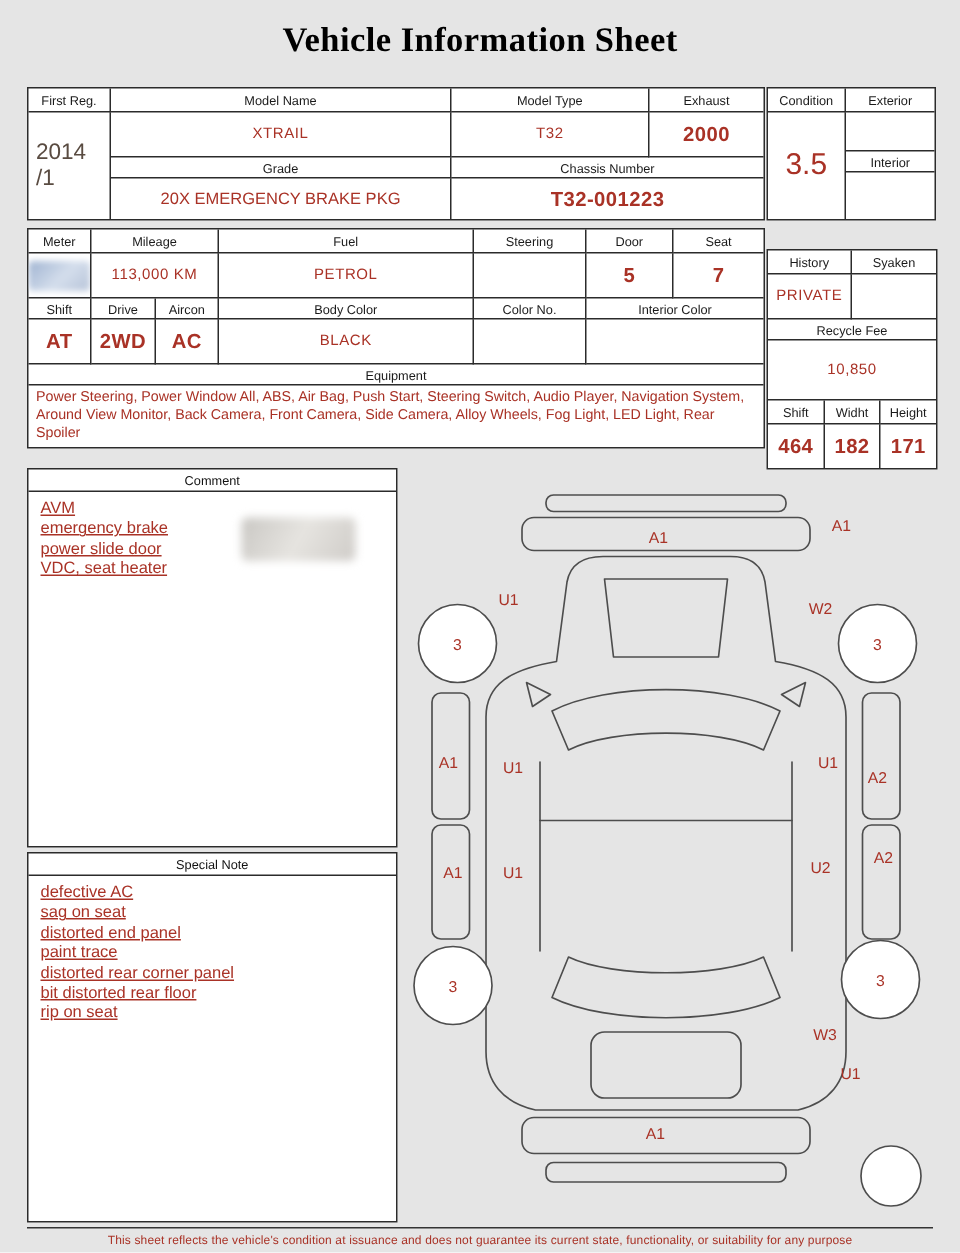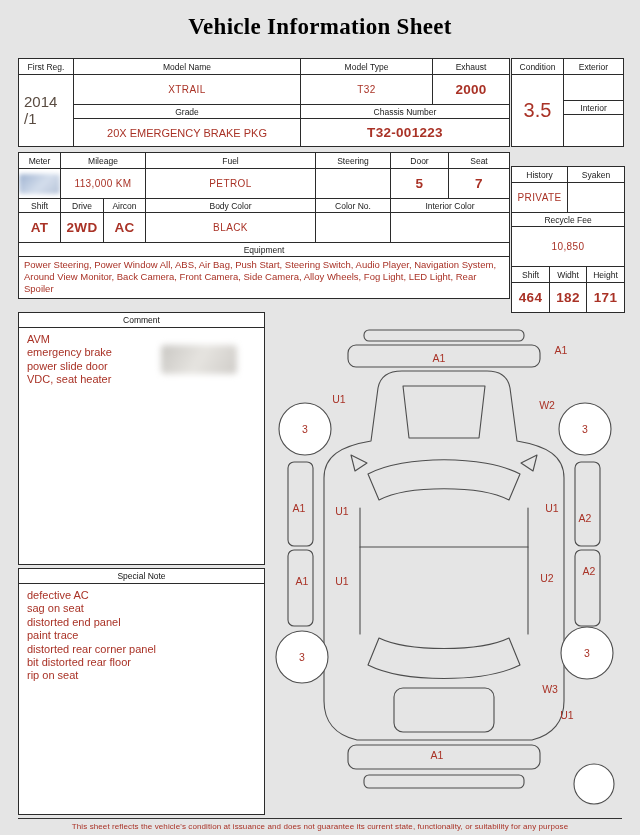--- a/index.html
+++ b/index.html
@@ -27,21 +27,21 @@
   .lg{font-size:10px;letter-spacing:.4px;}
   .md{font-size:13.5px;letter-spacing:.3px;font-weight:bold;}
   .sm{font-size:10px;letter-spacing:.4px;}
   .sm2{font-size:11px;}
   .first-reg{font-size:15px;color:var(--first-reg-ink);justify-content:flex-start;align-items:center;
     padding-left:5px;line-height:1.1;white-space:pre-line;}
   .eq-text{font-size:9.5px;line-height:1.25;padding:2px 5px;text-align:left;color:var(--red);
     align-items:flex-start;justify-content:flex-start;white-space:normal;}
   .box{position:absolute;border:1px solid var(--line);background:#fff;}
   .box-hdr{height:15px;border-bottom:1px solid var(--line);display:flex;align-items:center;justify-content:center;font-size:8.5px;}
-  .box-body{position:relative;z-index:1;padding:5px 8px;font-size:11px;line-height:1.22;color:var(--red);white-space:pre-line;}
+  .box-body{position:relative;z-index:1;padding:5px 8px;font-size:11px;line-height:1.22;color:var(--red);white-space:pre-line;text-decoration:underline;}
   .blur-patch{position:absolute;border-radius:4px;filter:blur(3px);z-index:0;}
   .meter-blur{width:46px;height:20px;background:linear-gradient(135deg,#9fb3d1,#d4deec 55%,#b6c3d8);filter:blur(2px);border-radius:3px;}
   .comment-blur{left:142px;top:32px;width:76px;height:29px;background:linear-gradient(120deg,#c9c7c3,#e6e4e0 50%,#cfccc8);}
   .diagram{position:absolute;}
   .diagram svg{display:block;}
   .shape{fill:none;stroke:#4d4d4d;stroke-width:1.1;}
   .shape-fill{fill:#ffffff;stroke:#4d4d4d;stroke-width:1.1;}
   .dlabel{font-family:"Liberation Sans",sans-serif;font-size:10.5px;fill:var(--red);text-anchor:middle;}
   .footer-rule{position:absolute;left:18px;top:818px;width:604px;border-top:1px solid #333;}
   .footer{position:absolute;left:18px;top:822px;width:604px;text-align:center;font-size:8px;color:var(--red);letter-spacing:.1px;}

